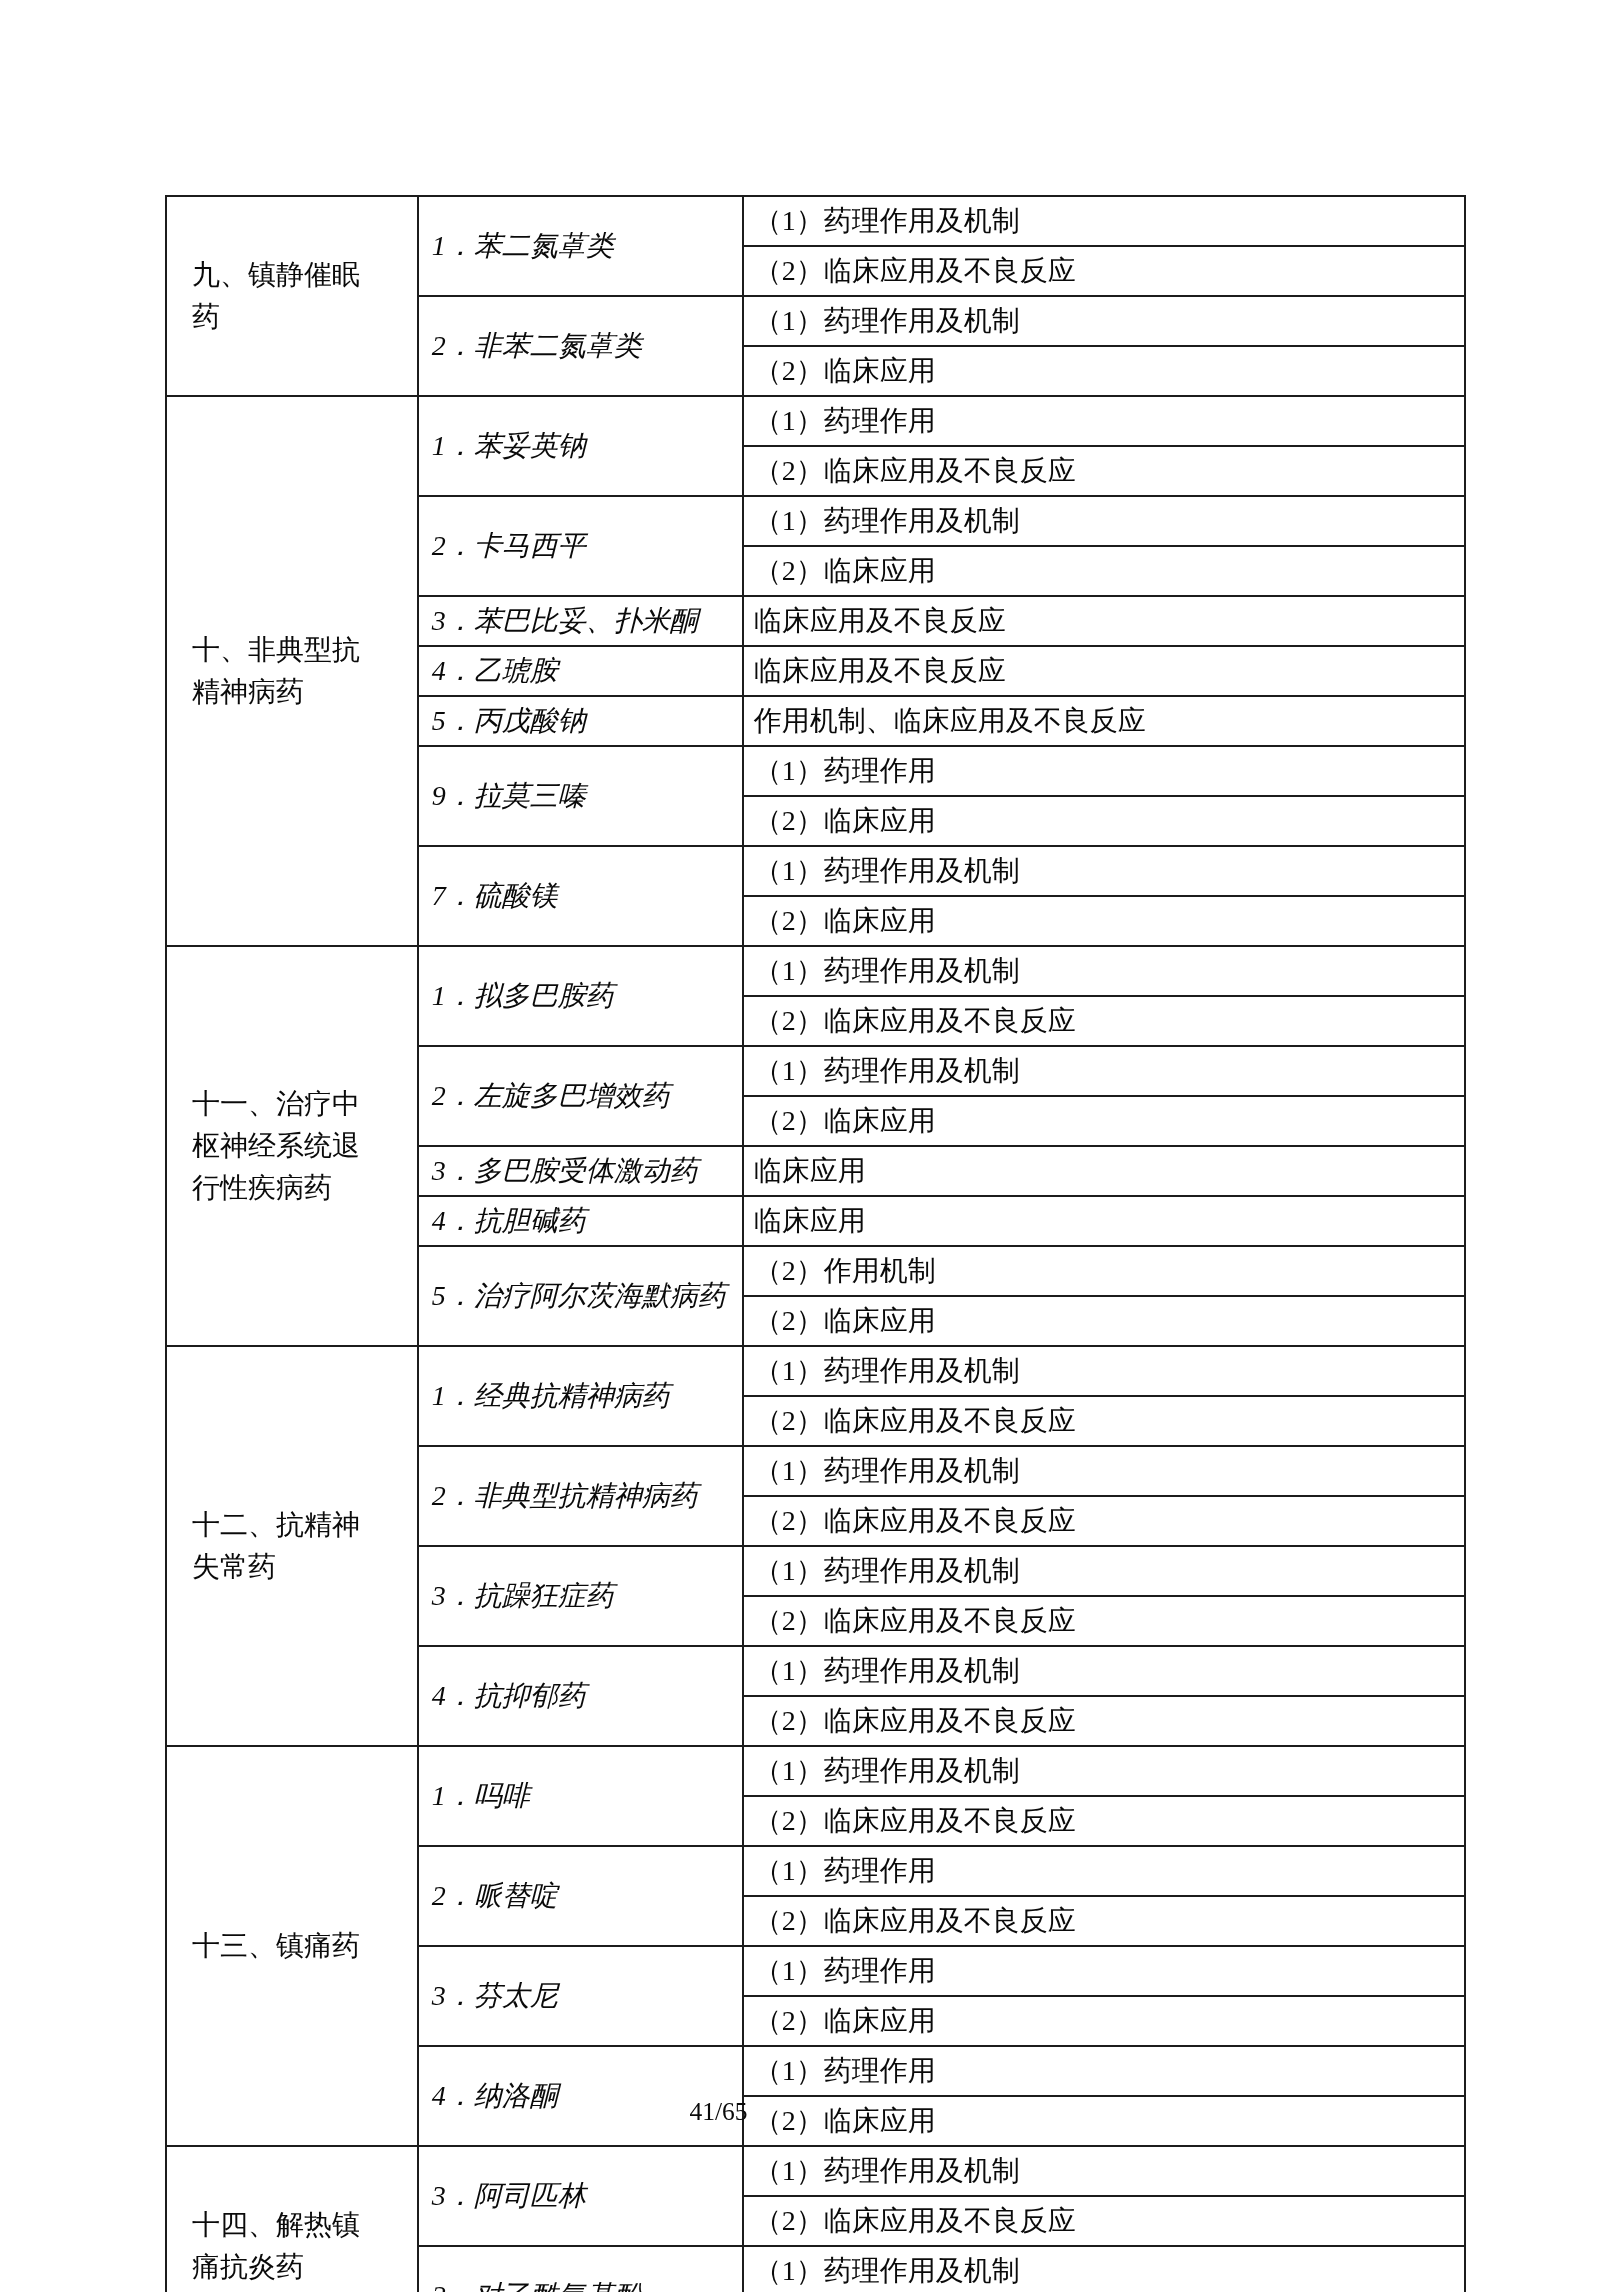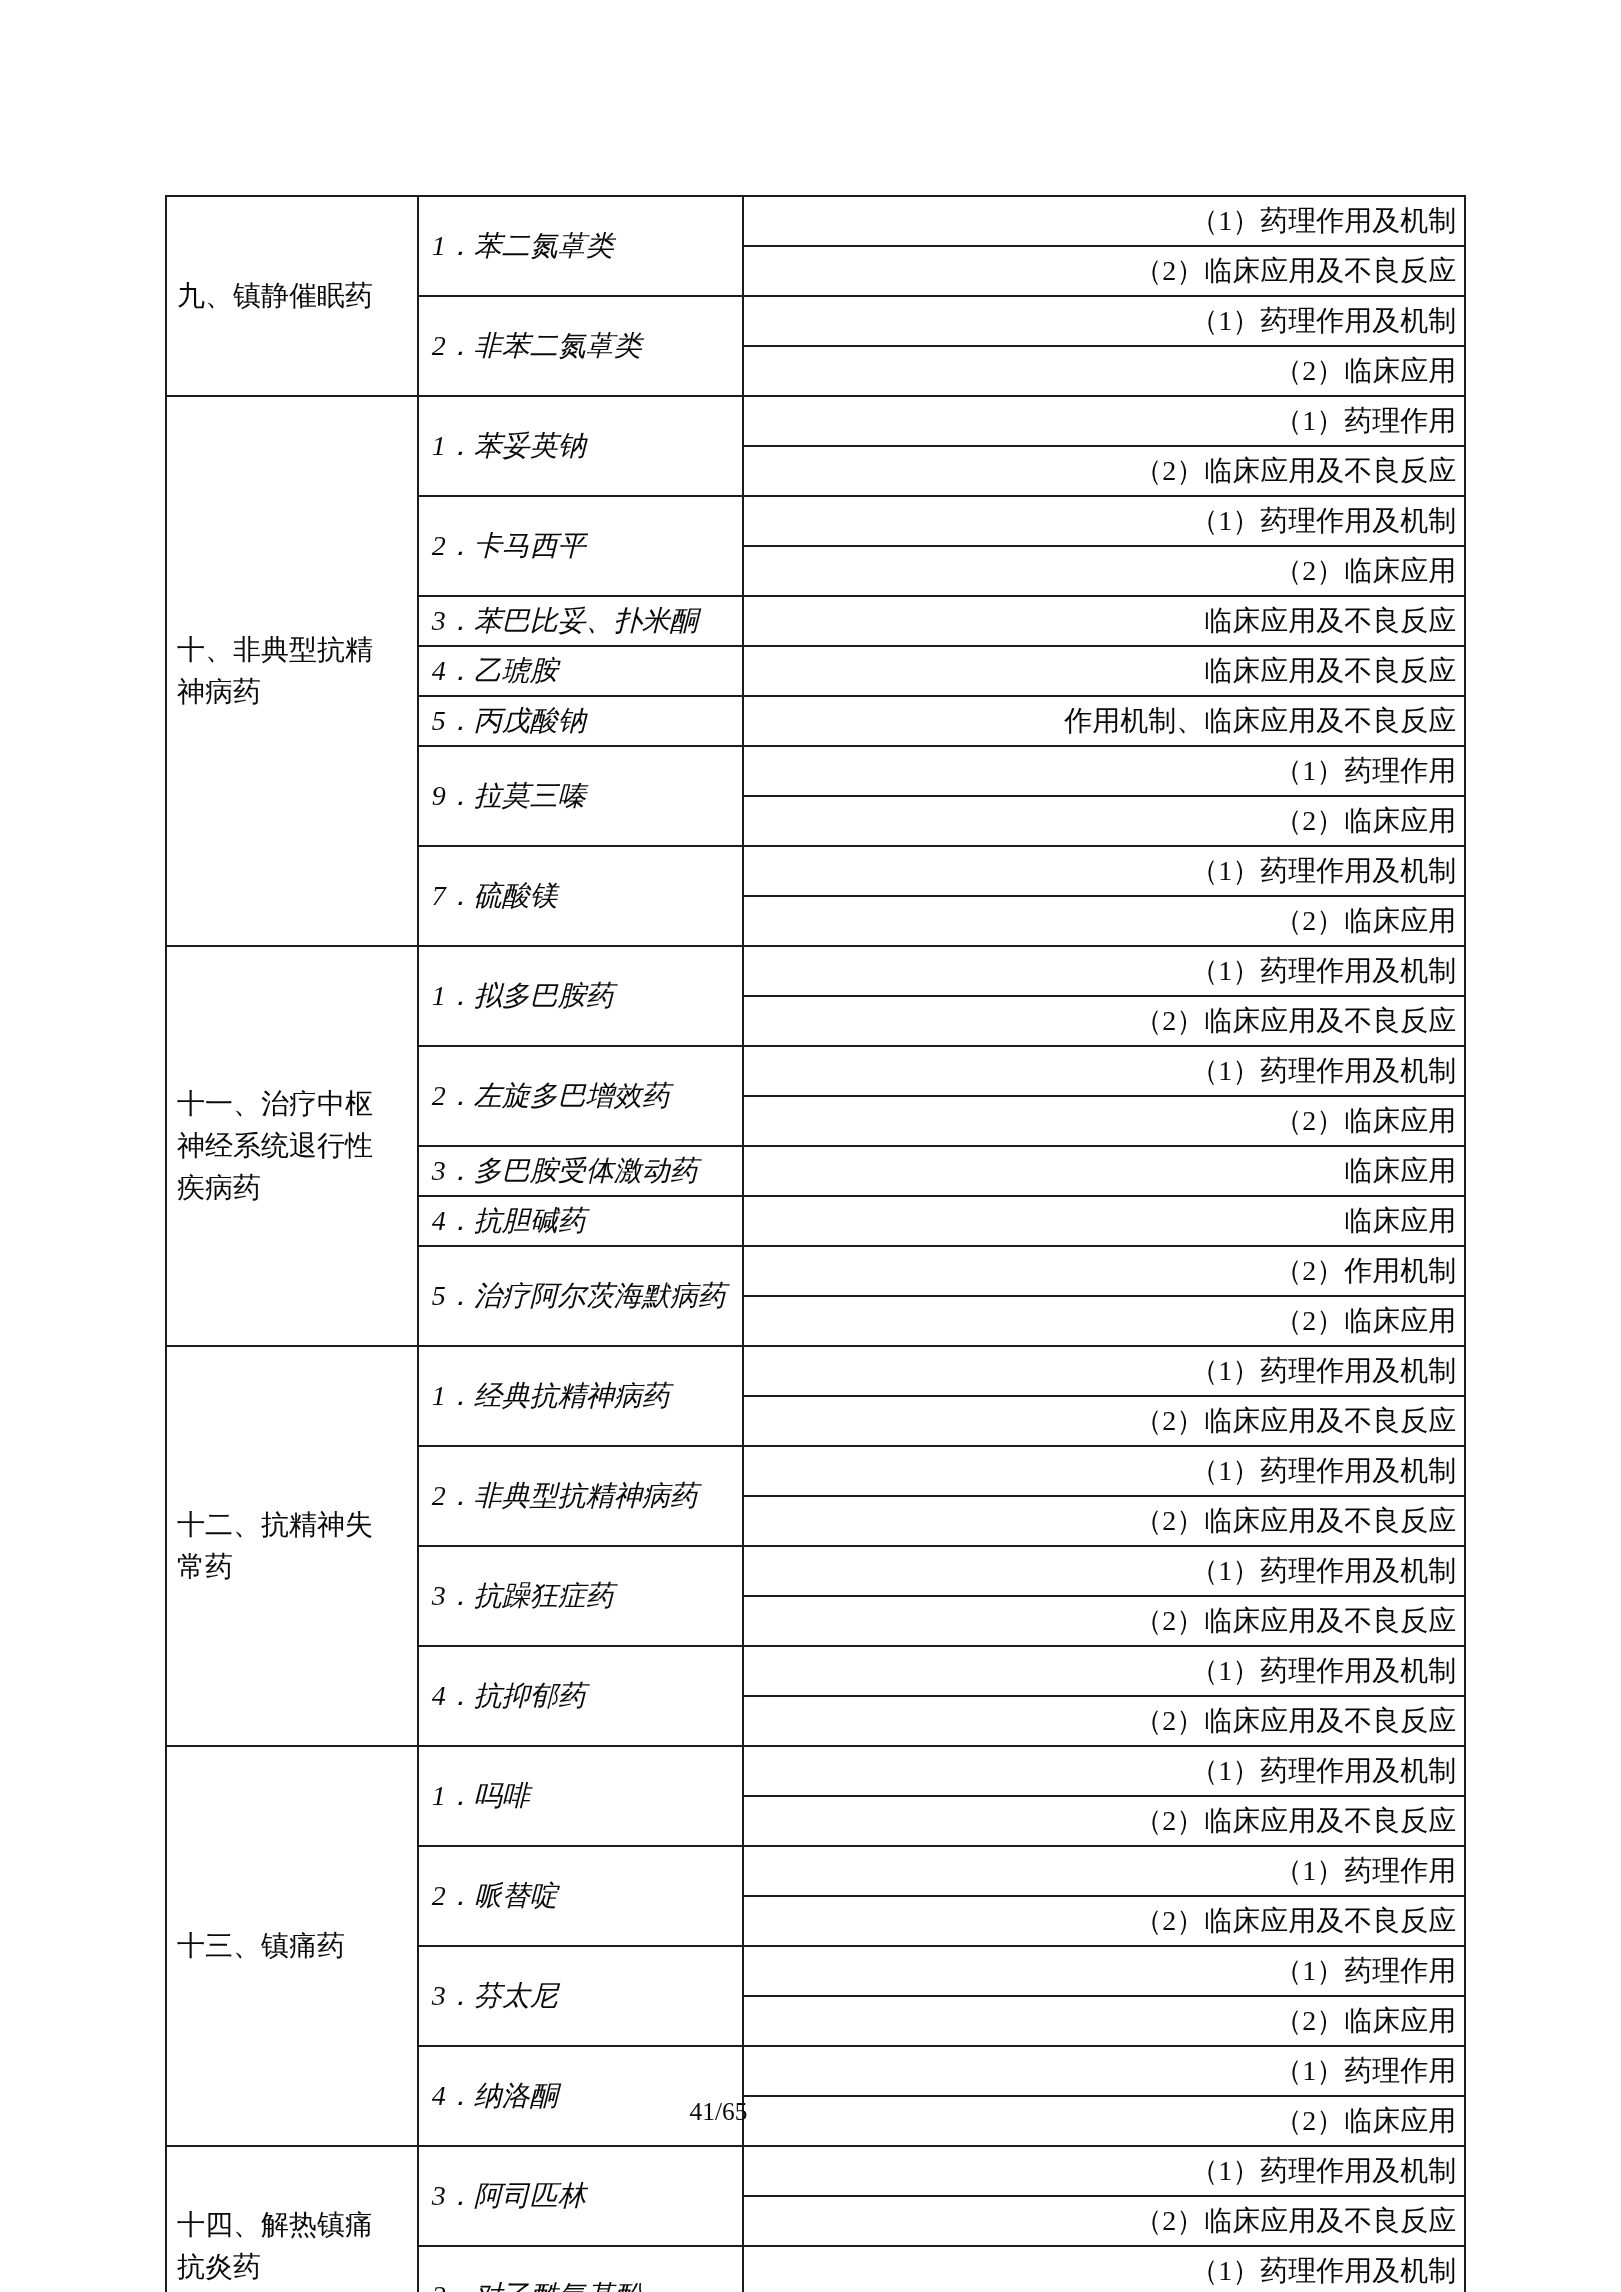--- a/index.html
+++ b/index.html
@@ -21,30 +21,29 @@
   }
   .doc-table td {
     border: 2px solid #1c1c1c;
     font-size: 28px;
     line-height: 1.5;
     vertical-align: middle;
     color: #0a0a0a;
     word-break: break-all;
   }
   td.category-cell {
-    padding: 2px 33px 2px 10px;
+    padding: 2px 33px 2px 25px;
   }
   td.item-cell {
     padding: 2px 5.9px 2px 12.7px;
     font-style: italic;
   }
   td.detail-cell {
     padding: 2px 7.8px 2px 9.8px;
     height: 44px;
-    text-align: right;
   }
   .page-footer {
     position: absolute;
     top: 2097px;
     left: 0;
     width: 1437px;
     text-align: center;
     font-size: 25.5px;
     color: #0a0a0a;
   }

